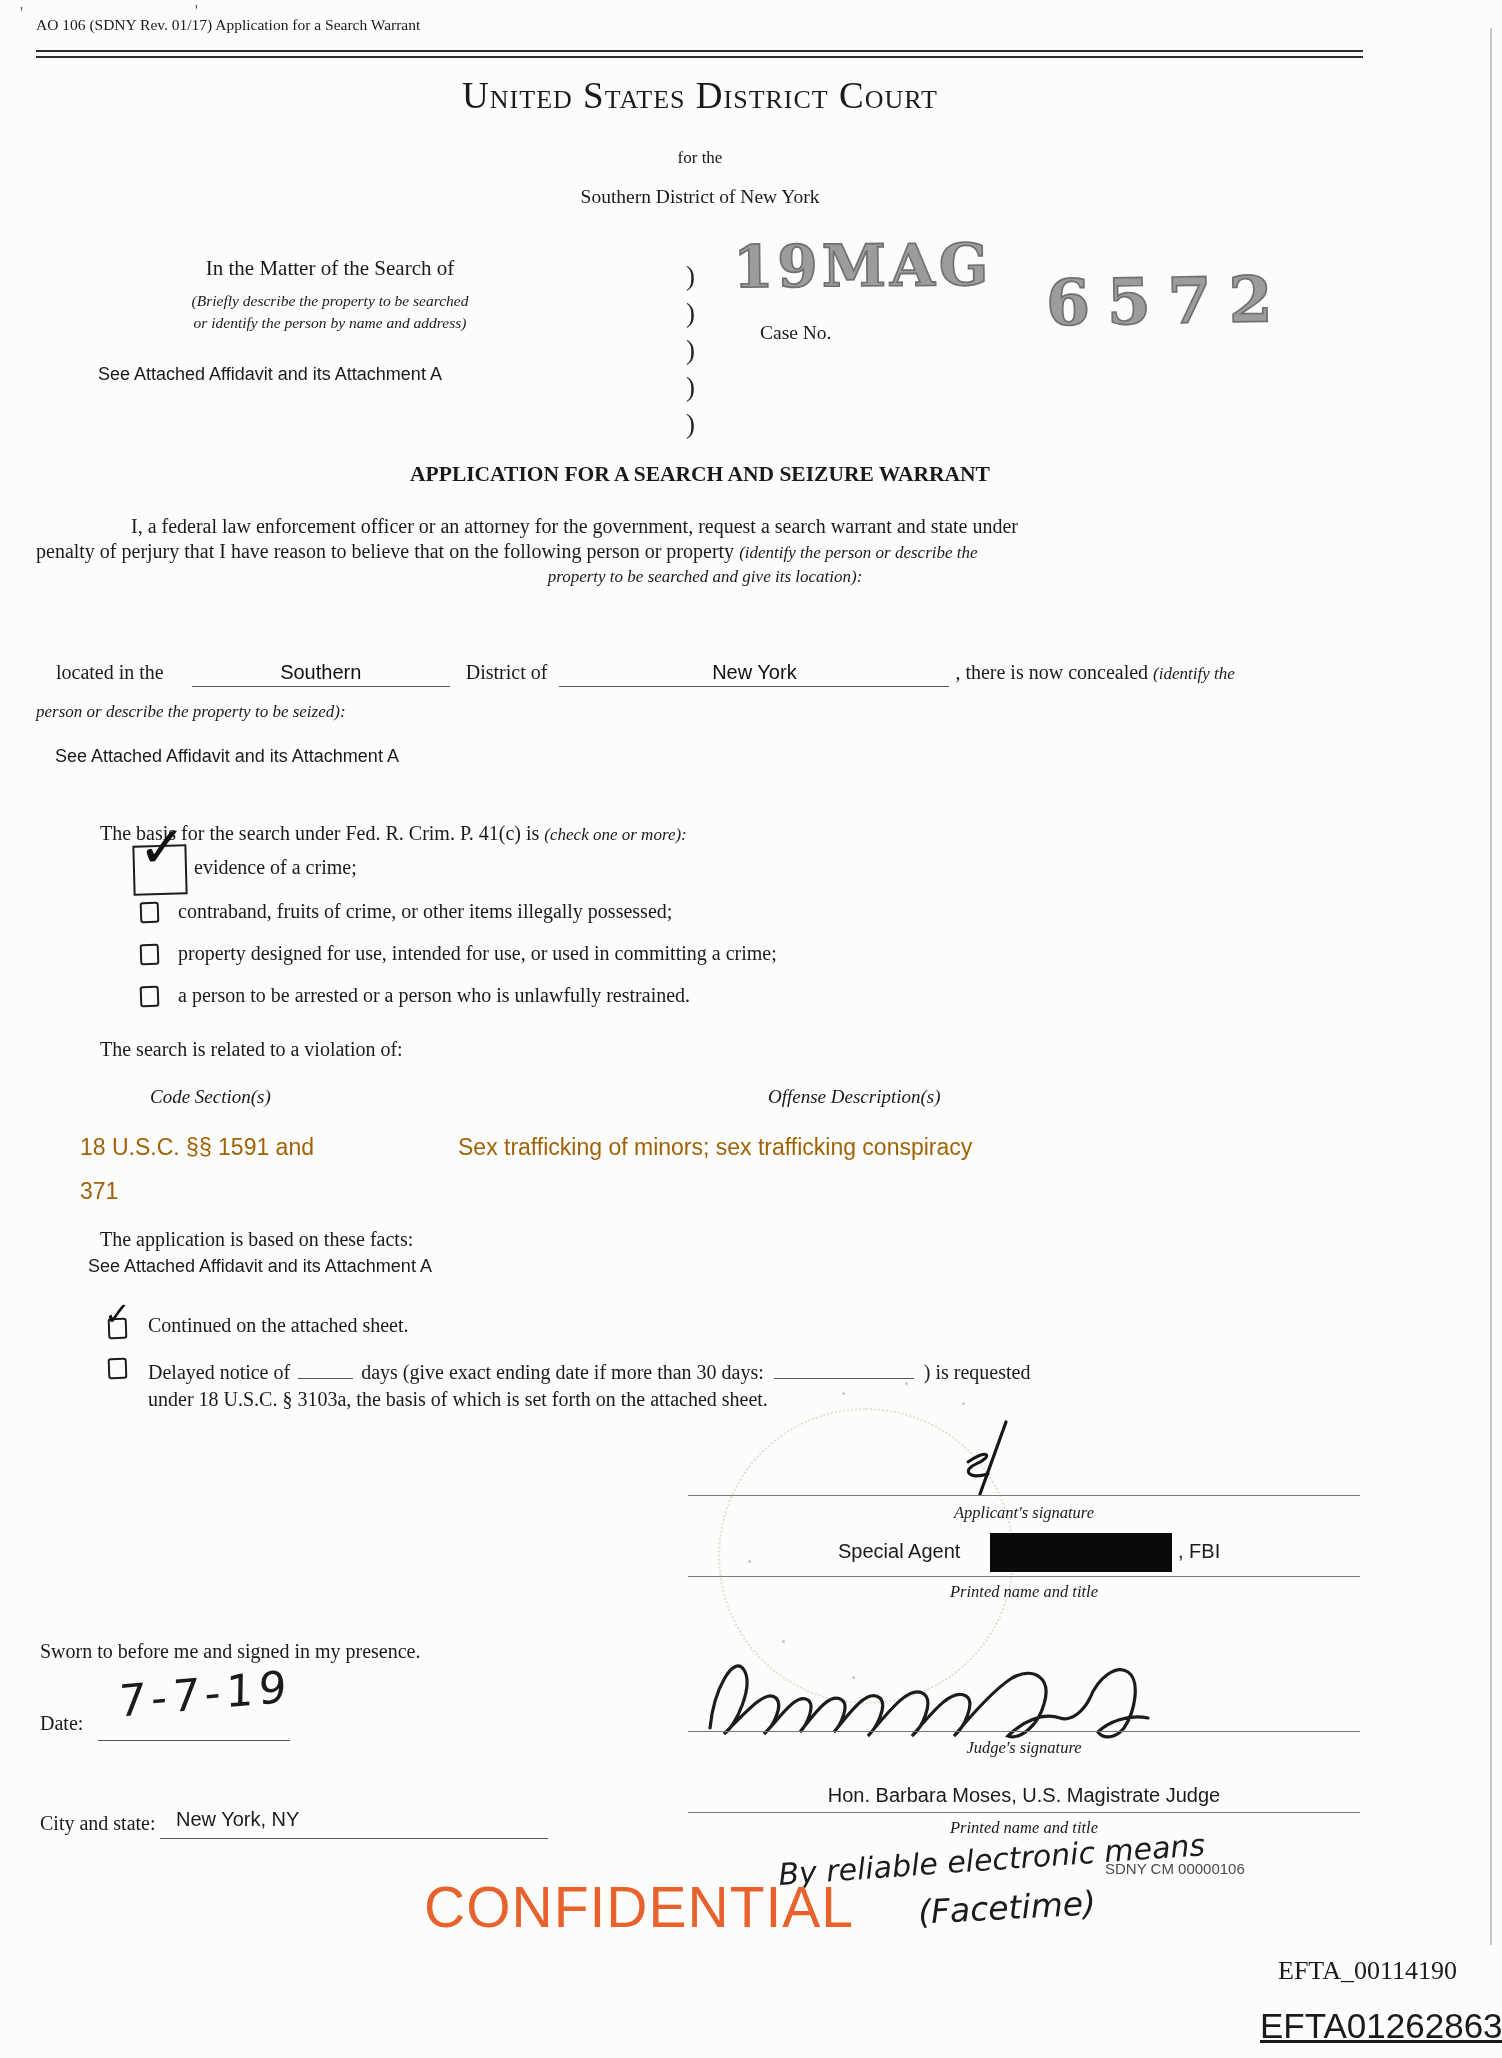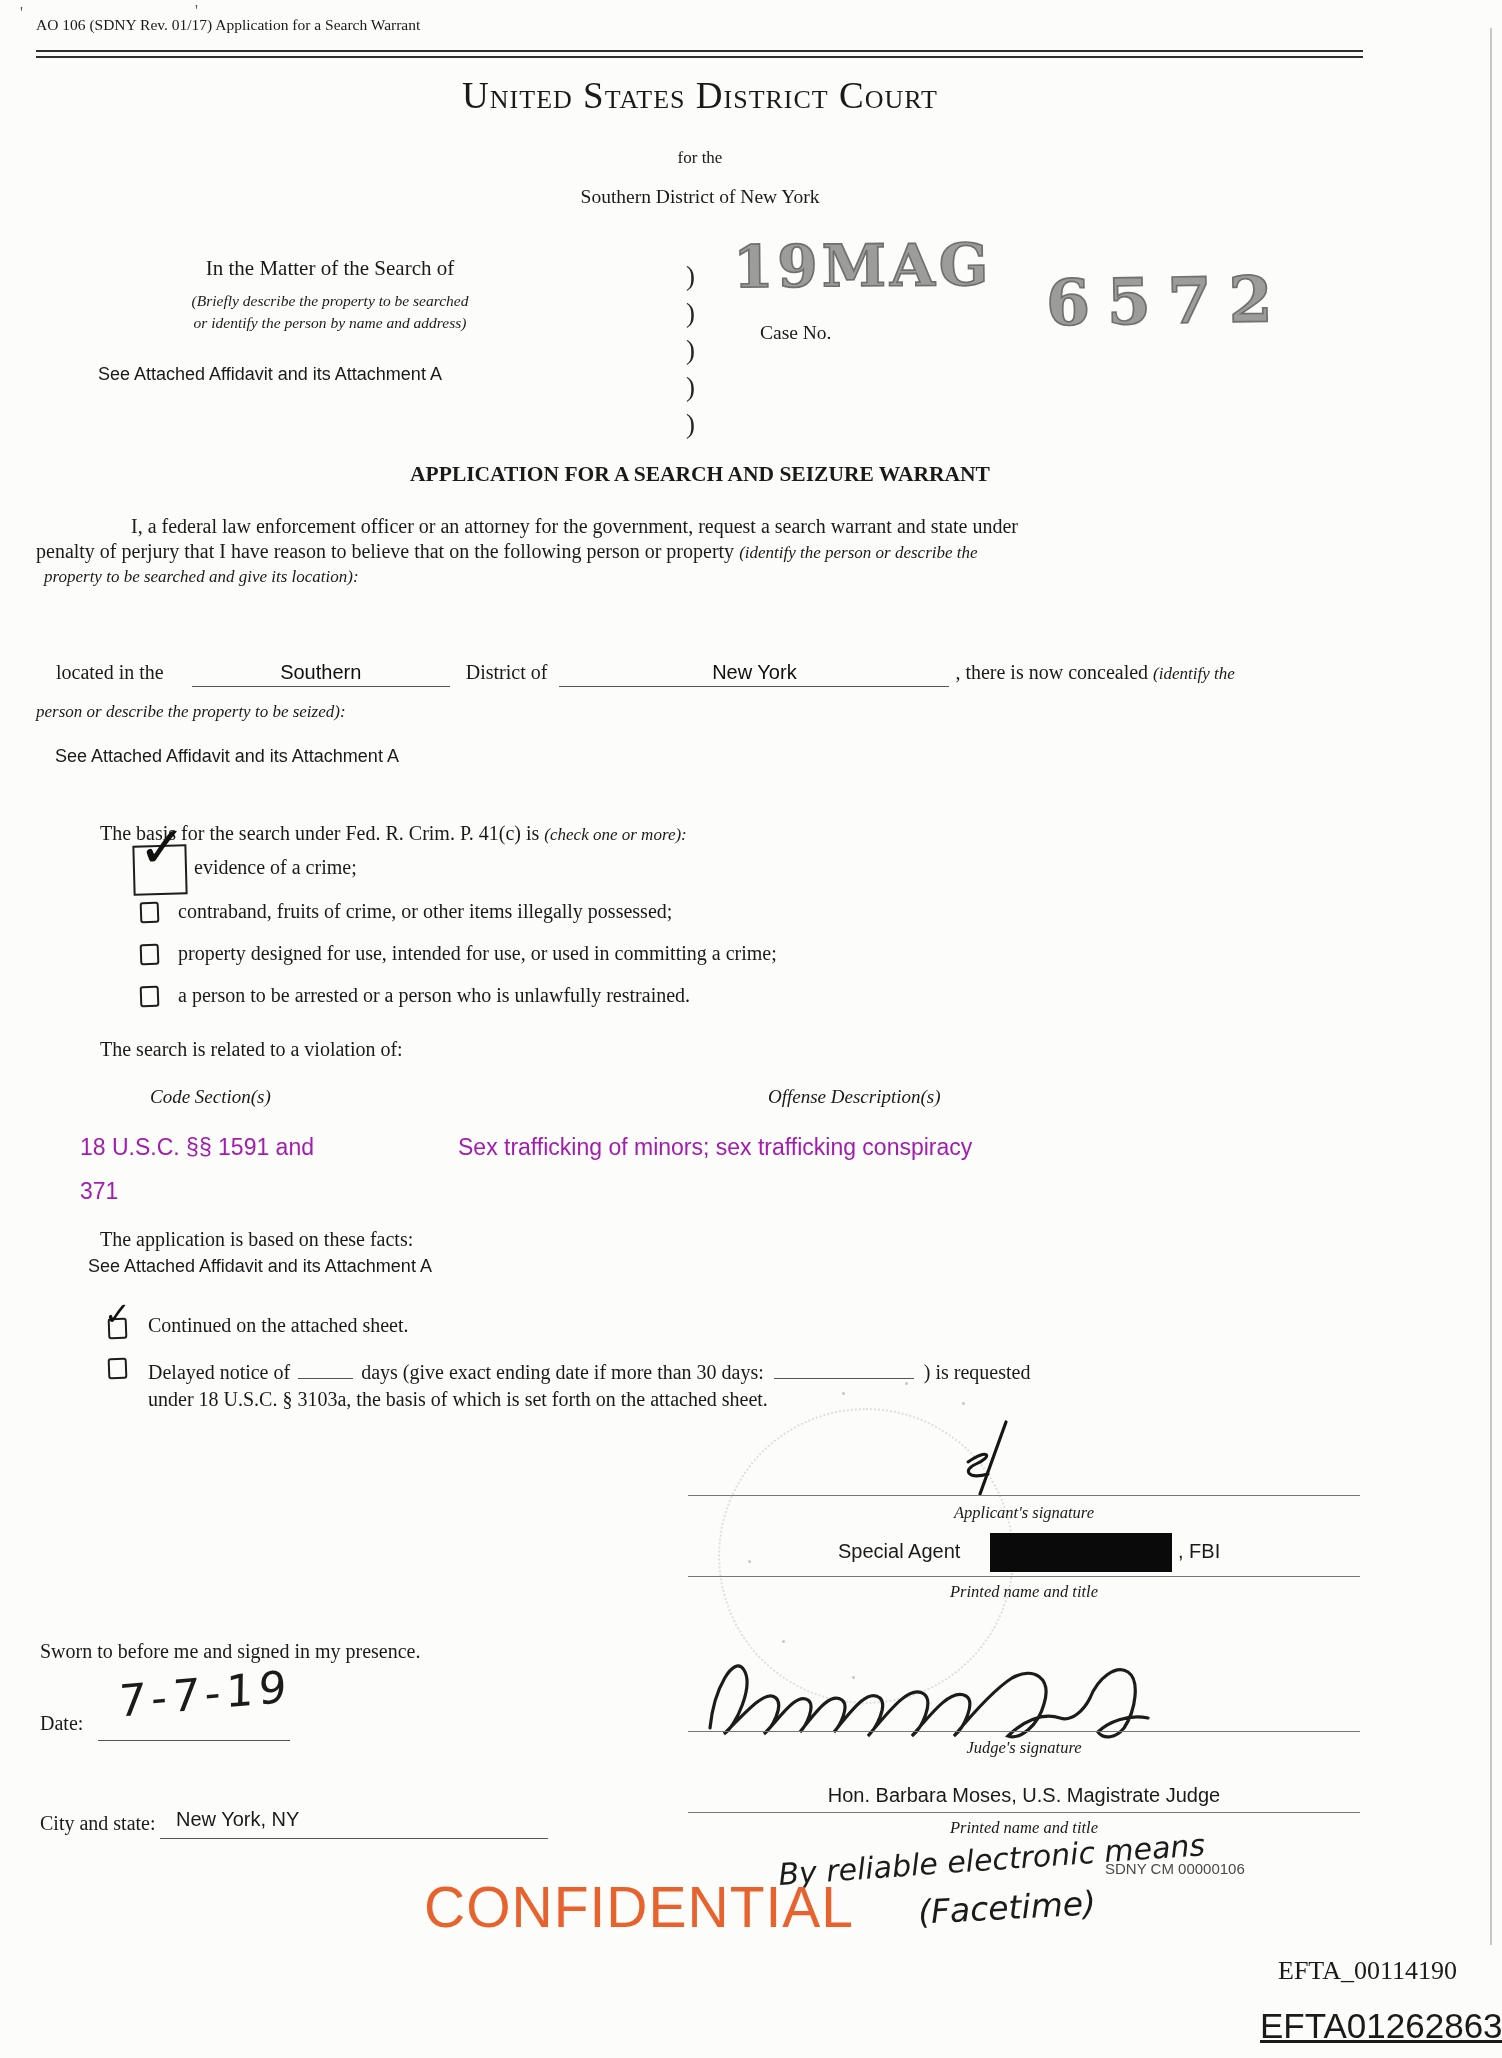--- a/index.html
+++ b/index.html
@@ -1,25 +1,25 @@
 <!DOCTYPE html>
 <html><head>
 <meta charset="utf-8">
 <style>
   html,body{margin:0;padding:0;background:#e9e9e9;}
   .page{position:relative;width:1502px;height:2058px;background:#fcfcfa;
         font-family:"Liberation Serif",serif;color:#1a1a1a;overflow:hidden;}
   .abs{position:absolute;}
   .sans{font-family:"Liberation Sans",sans-serif;}
-  .it{font-style:italic;}
+  .it{font-style:italic;text-align:center;}
   .b{font-weight:bold;}
   .ctr{text-align:center;}
   .body-txt{font-size:20px;}
   .fill{font-family:"Liberation Sans",sans-serif;color:#101010;font-size:20px;}
-  .fill-big{font-family:"Liberation Sans",sans-serif;color:#a21caf;font-size:23px;}
+  .fill-big{font-family:"Liberation Sans",sans-serif;color:#a16207;font-size:23px;}
   .rule-double{height:4px;border-top:2.5px solid #2e2e2e;border-bottom:2px solid #2e2e2e;}
   .hline{height:0;border-top:1.6px solid #777;}
   .blank{display:inline-block;border-bottom:1.6px solid #555;text-align:center;
          height:26px;line-height:24px;vertical-align:baseline;}
   .cb{display:inline-block;width:15px;height:17px;border:2.2px solid #1c1c1c;
       border-radius:3px;transform:rotate(-2deg);background:transparent;}
   .handbox{width:50px;height:46px;border:2.6px solid #1d1d1d;transform:rotate(-1.5deg);}
   .checkmark{font-family:"DejaVu Sans",sans-serif;color:#111;}
   .stamp{font-family:"DejaVu Serif",serif;color:#8f8f8f;-webkit-text-stroke:1.7px #5d5d5d;
          opacity:.88;font-weight:bold;}

